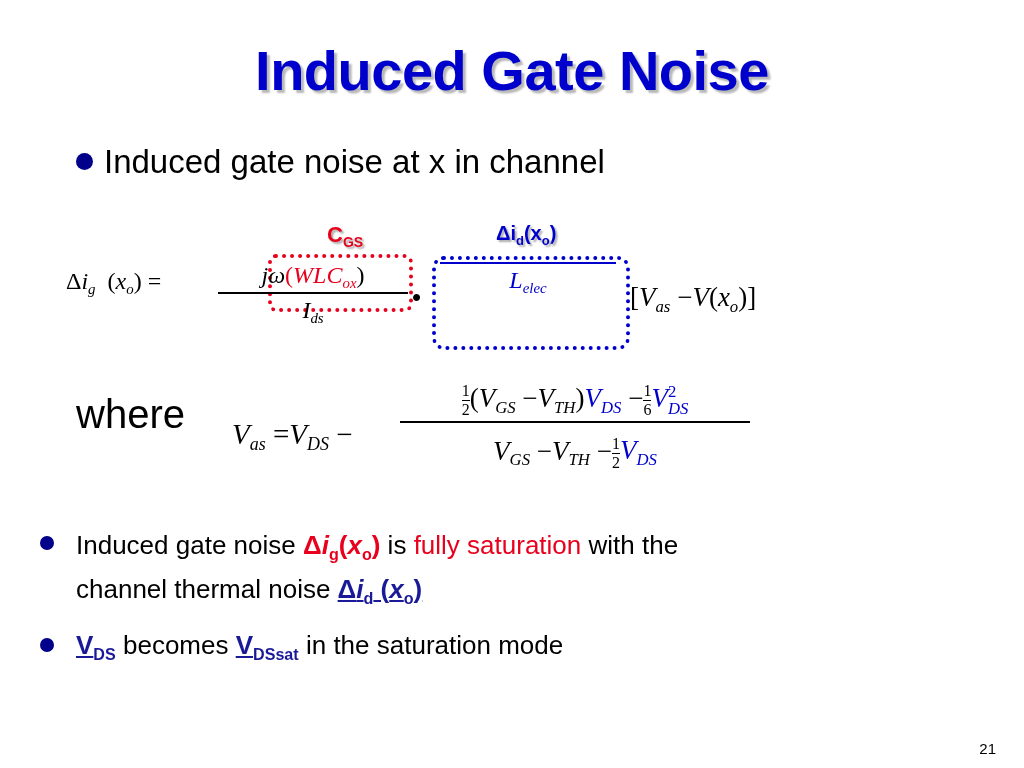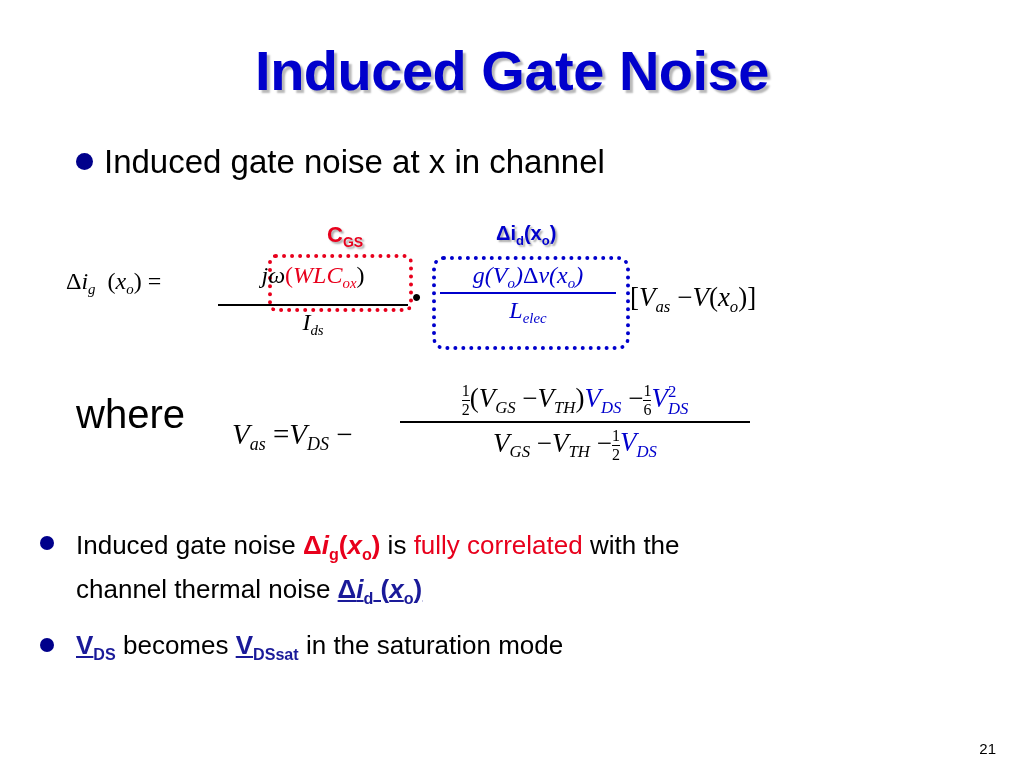--- a/index.html
+++ b/index.html
@@ -41,29 +41,28 @@
 
 <div class="box-red"></div>
 <div class="box-blue"></div>
 
 <div class="txt math" style="left:66px;top:268px;font-size:24px;">
   <span class="up">Δ</span><span>i</span><span class="sub">g</span>
   <span class="up" style="margin-left:6px;">(</span>x<span class="sub">o</span><span class="up">) =</span>
 </div>
 <div class="txt math" style="left:218px;top:262px;font-size:24px;">
   <div class="frac">
-    <div class="num" style="padding-bottom:15px;">jω<span class="red" style="font-style:normal;">(</span><span class="red">WLC</span><span class="red sub">ox</span><span class="up">)</span></div>
+    <div class="num" style="padding-bottom:3px;">jω<span class="red" style="font-style:normal;">(</span><span class="red">WLC</span><span class="red sub">ox</span><span class="up">)</span></div>
     <div class="bar" style="background:#000;width:190px;"></div>
     <div class="den" style="padding-top:3px;"><span>I</span><span class="sub">ds</span></div>
   </div>
 </div>
 <div class="txt" style="left:412px;top:282px;font-size:26px;">•</div>
 <div class="txt math blue" style="left:440px;top:262px;font-size:24px;">
   <div class="frac">
-    <div class="num" style="padding-bottom:3px;">g(V<span class="sub">o</span>)<span class="up">Δ</span>v(x<span class="sub">o</span>)</div>
     <div class="bar" style="background:#0000cc;width:176px;"></div>
     <div class="den" style="padding-top:3px;"><span>L</span><span class="sub">elec</span></div>
   </div>
 </div>
 <div class="txt math" style="left:630px;top:282px;font-size:27px;">
   <span class="up">[</span>V<span class="sub">as</span><span class="up"> −</span>V<span class="up">(</span>x<span class="sub">o</span><span class="up">)]</span>
 </div>
 
 <div class="txt" style="left:76px;top:392px;font-size:40px;">where</div>
 <div class="txt math" style="left:232px;top:418px;font-size:29px;text-align:center;">
@@ -79,33 +78,33 @@
         </span><span class="up">(</span>V<span class="sub">GS</span><span class="up"> −</span>V<span class="sub">TH</span><span class="up">)</span><span class="blue">V<span class="sub">DS</span></span><span class="up"> −</span><span class="frac up" style="font-size:16px;vertical-align:middle;">
           <span>1</span>
           <span style="height:1px;background:#000;align-self:stretch;"></span>
           <span>6</span>
         </span><span class="blue">V<span style="display:inline-flex;flex-direction:column;font-size:0.62em;line-height:1;vertical-align:middle;">
             <span class="up">2</span>
             <span>DS</span>
           </span></span>
     </div>
     <div class="bar" style="background:#000;width:350px;"></div>
-    <div class="den" style="padding-top:4px;">
+    <div class="den" style="padding-top:12px;">
       V<span class="sub">GS</span><span class="up"> −</span>V<span class="sub">TH</span><span class="up"> −</span><span class="frac up" style="font-size:16px;vertical-align:middle;">
           <span>1</span>
           <span style="height:1px;background:#000;align-self:stretch;"></span>
           <span>2</span>
         </span><span class="blue">V<span class="sub">DS</span></span>
     </div>
   </div>
 </div>
 
 <div class="bullet" style="left:40px;top:536px;width:14px;height:14px;"></div>
 <div class="txt b2" style="left:76px;top:530px;">
-  <span>Induced gate noise </span><span class="red" style="font-weight:bold;"><span>Δ</span><i>i</i><span class="sub">g</span><span>(</span><i>x</i><span class="sub">o</span><span>)</span></span><span> is </span><span class="red">fully correlated</span><span> with the</span>
+  <span>Induced gate noise </span><span class="red" style="font-weight:bold;"><span>Δ</span><i>i</i><span class="sub">g</span><span>(</span><i>x</i><span class="sub">o</span><span>)</span></span><span> is </span><span class="red">fully saturation</span><span> with the</span>
 </div>
 <div class="txt b2" style="left:76px;top:574px;">
   <span>channel thermal noise </span><span class="navy" style="font-weight:bold;"><span>Δ</span><i>i</i><span class="sub">d</span><span> (</span><i>x</i><span class="sub">o</span><span>)</span></span>
 </div>
 
 <div class="bullet" style="left:40px;top:638px;width:14px;height:14px;"></div>
 <div class="txt b2" style="left:76px;top:630px;">
   <span class="navy" style="font-weight:bold;"><span>V</span><span class="sub">DS</span></span><span> becomes </span><span class="navy" style="font-weight:bold;"><span>V</span><span class="sub">DSsat</span></span><span> in the saturation mode</span>
 </div>
 

